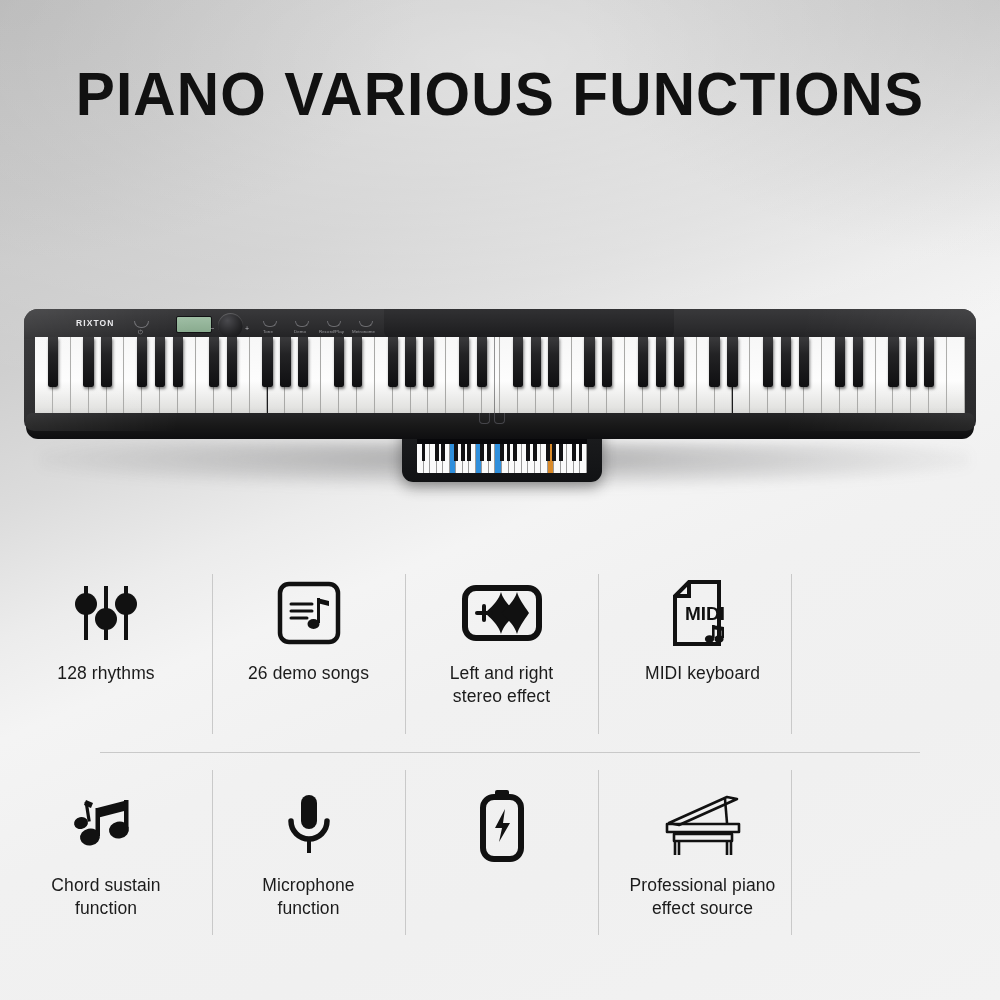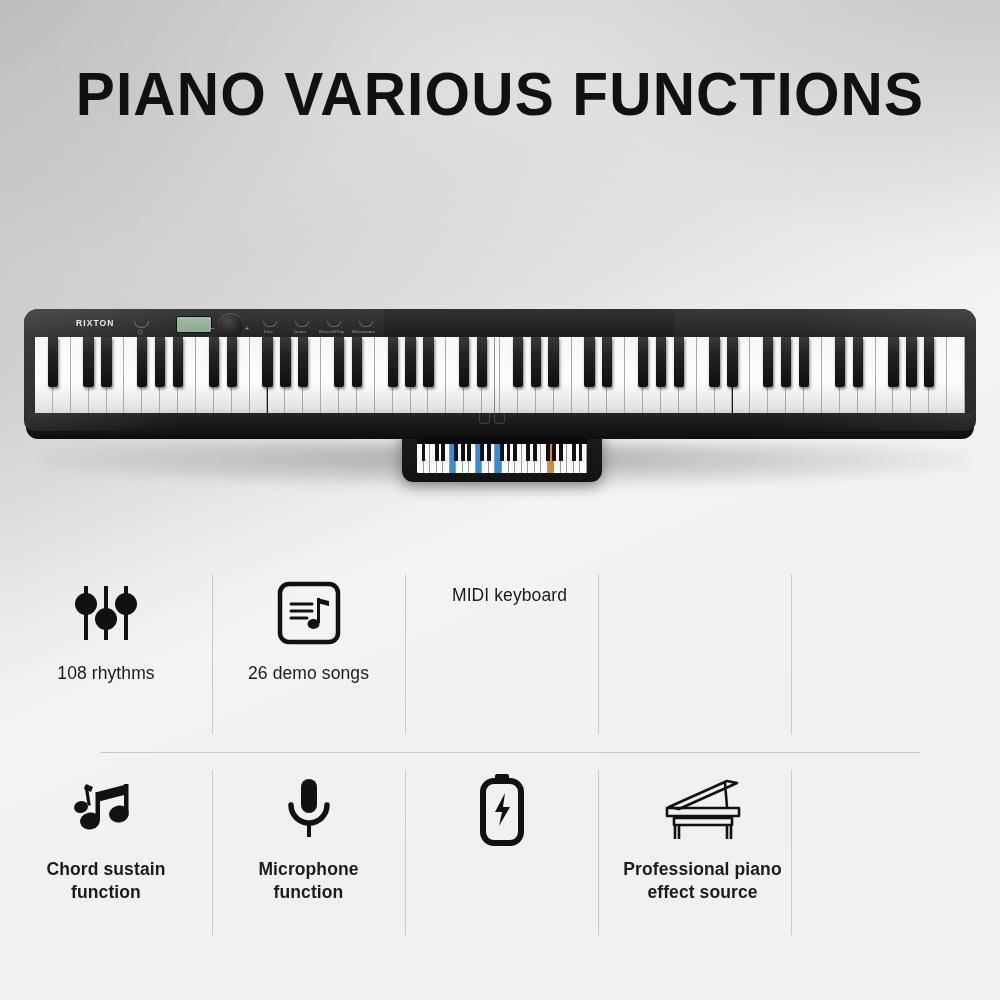--- a/index.html
+++ b/index.html
@@ -268,21 +268,21 @@
   #features {
     position: absolute;
     left: 0; top: 556px;
     width: 1000px; height: 400px;
   }
   .frow {
     position: absolute; left: 0; width: 1000px; height: 196px;
     display: flex;
   }
   #frow-1 { top: 0; }
-  #frow-2 { top: 196px; font-weight: bold; }
+  #frow-2 { top: 212px; }
   .fcell {
     position: relative;
     flex: 0 0 193px;
     display: flex;
     flex-direction: column;
     align-items: center;
     padding-top: 18px;
   }
   .fcell:first-child { flex: 0 0 212px; }
   .fcell:last-child  { flex: 0 0 209px; }
@@ -563,43 +563,72 @@
         <div class="ficon">
           <svg width="66" height="62" viewBox="0 0 66 62">
             <line x1="13" y1="4" x2="13" y2="58" stroke="#111" stroke-width="4"></line>
             <line x1="33" y1="4" x2="33" y2="58" stroke="#111" stroke-width="4"></line>
             <line x1="53" y1="4" x2="53" y2="58" stroke="#111" stroke-width="4"></line>
             <circle cx="13" cy="22" r="11" fill="#111"></circle>
             <circle cx="33" cy="37" r="11" fill="#111"></circle>
             <circle cx="53" cy="22" r="11" fill="#111"></circle>
           </svg>
         </div>
-        <div class="flabel">108 rhythms</div>
+        <div class="flabel">128 rhythms</div>
       </div>
 
 
       <div class="fcell">
         <div class="ficon">
           <svg width="66" height="66" viewBox="0 0 66 66">
             <rect x="4" y="4" width="58" height="58" rx="9" fill="none" stroke="#111" stroke-width="4.5"></rect>
             <g stroke="#111" stroke-width="3" stroke-linecap="round">
               <line x1="15" y1="24" x2="36" y2="24"></line>
               <line x1="15" y1="31" x2="36" y2="31"></line>
               <line x1="15" y1="38" x2="31" y2="38"></line>
             </g>
             <path d="M41 18 l12 3 v5 l-12 -3 z" fill="#111"></path>
             <rect x="41" y="18" width="3" height="25" fill="#111"></rect>
             <ellipse cx="37.5" cy="44" rx="6" ry="5" fill="#111"></ellipse>
           </svg>
         </div>
         <div class="flabel">26 demo songs</div>
       </div>
 
-
-      <div class="fcell">
+      <div class="fcell">
+        <div class="ficon">
+          <svg width="82" height="58" viewBox="0 0 82 58">
+            <rect x="4" y="4" width="74" height="50" rx="11" fill="none" stroke="#111" stroke-width="6"></rect>
+            <g fill="#111">
+              <path d="M24 29 C34 20 38 15 40 8 C42 15 46 20 56 29 C46 38 42 43 40 50 C38 43 34 38 24 29 z"></path>
+              <path d="M40 29 C50 20 54 15 56 8 C58 15 62 20 68 29 C62 38 58 43 56 50 C54 43 50 38 40 29 z"></path>
+            </g>
+            <g stroke="#111" stroke-width="4" stroke-linecap="round">
+              <line x1="16" y1="29" x2="30" y2="29"></line>
+              <line x1="23" y1="22" x2="23" y2="36"></line>
+            </g>
+          </svg>
+        </div>
+        <div class="flabel" style="white-space:pre-line;">Left and right
+stereo effect</div>
+      </div>
+
+      <div class="fcell">
+        <div class="ficon">
+          <svg width="62" height="70" viewBox="0 0 62 70">
+            <path d="M17 4 h30 v62 h-44 V18 z" fill="none" stroke="#111" stroke-width="4"></path>
+            <path d="M17 4 v14 h-14" fill="none" stroke="#111" stroke-width="4"></path>
+            <text x="13" y="42" font-family="Liberation Sans, sans-serif" font-size="19" font-weight="700" fill="#111">MIDI</text>
+            <path d="M40 47 l12 2 v4 l-12 -2 z" fill="#111"></path>
+            <rect x="40" y="47" width="2.6" height="13" fill="#111"></rect>
+            <rect x="49.4" y="49" width="2.6" height="11" fill="#111"></rect>
+            <ellipse cx="37.5" cy="61" rx="4.6" ry="3.8" fill="#111"></ellipse>
+            <ellipse cx="47" cy="61" rx="4.6" ry="3.8" fill="#111"></ellipse>
+          </svg>
+        </div>
         <div class="flabel">MIDI keyboard</div>
       </div>
     </div>
 
     <div class="frow" id="frow-2">
 
       <div class="fcell">
         <div class="ficon">
           <svg width="68" height="66" viewBox="0 0 68 66">
             <path d="M25 16 l31 -8 v10 l-31 8 z" fill="#111"></path>

